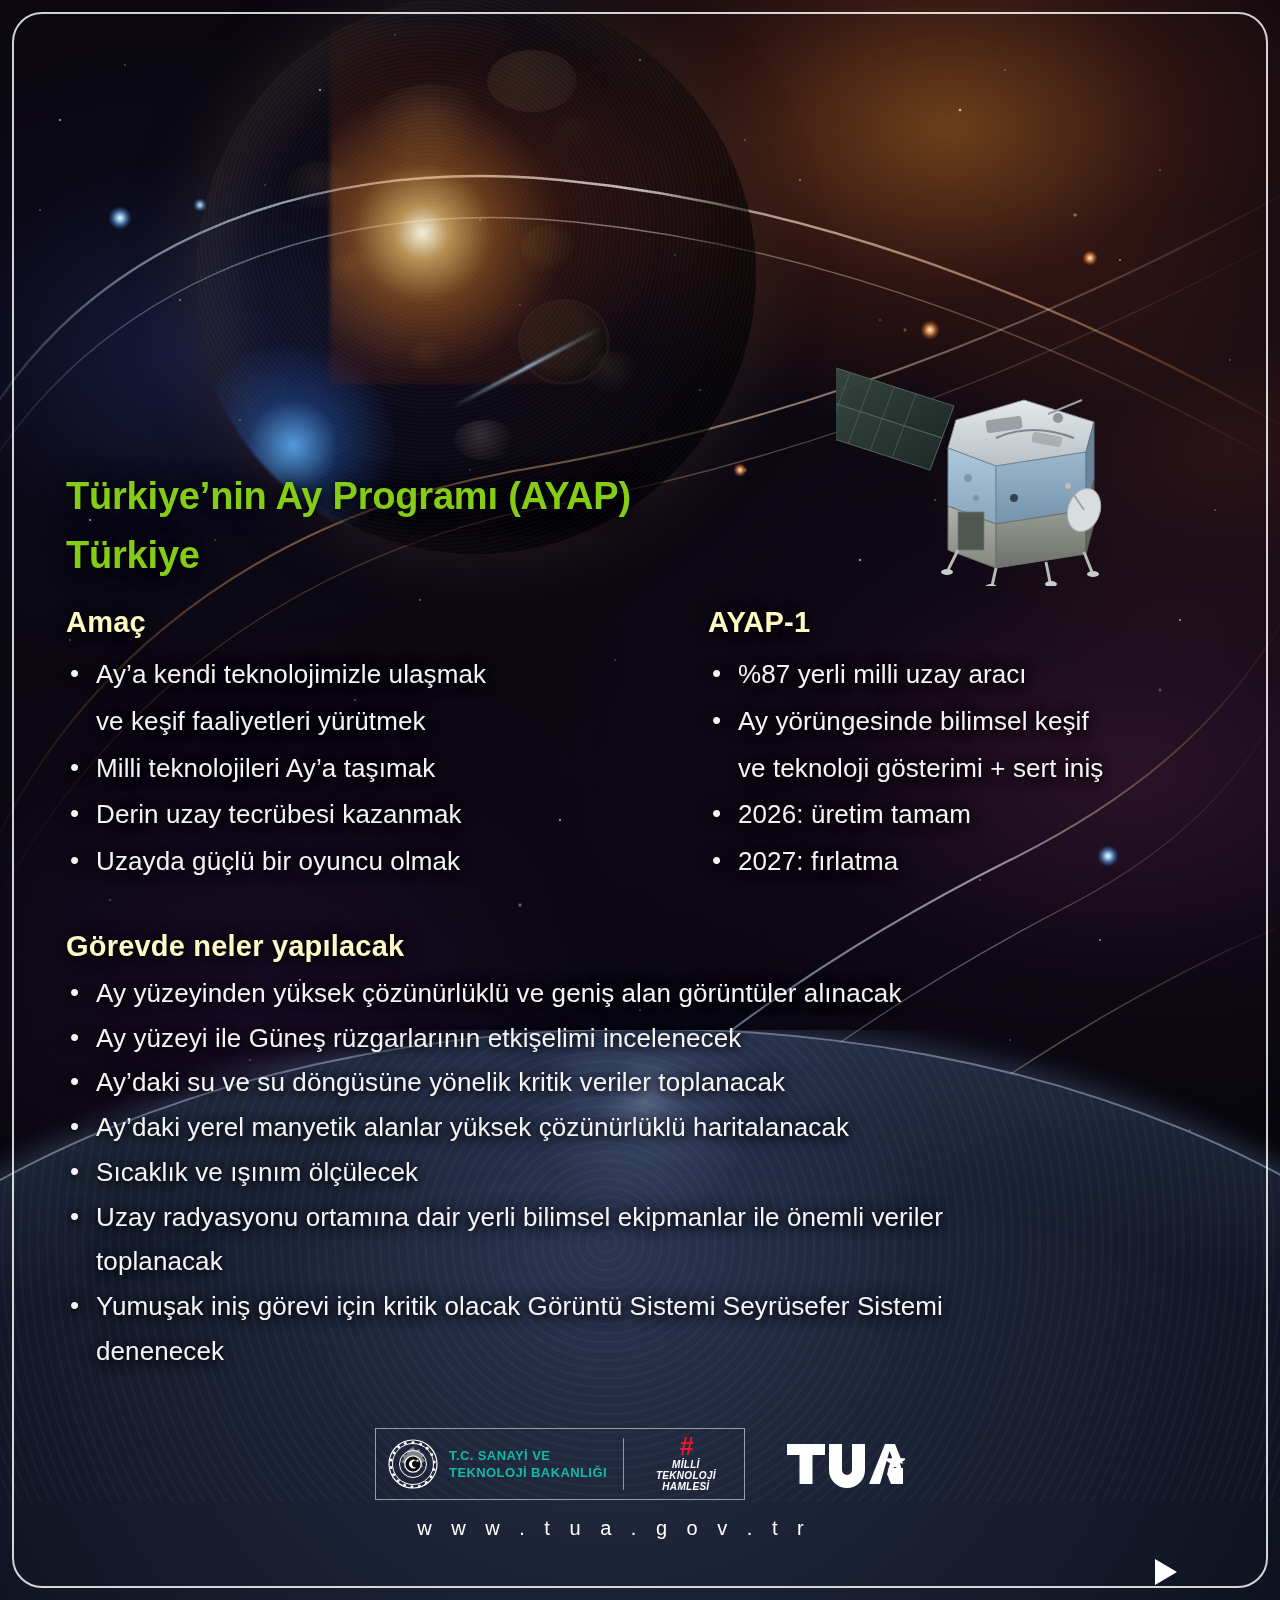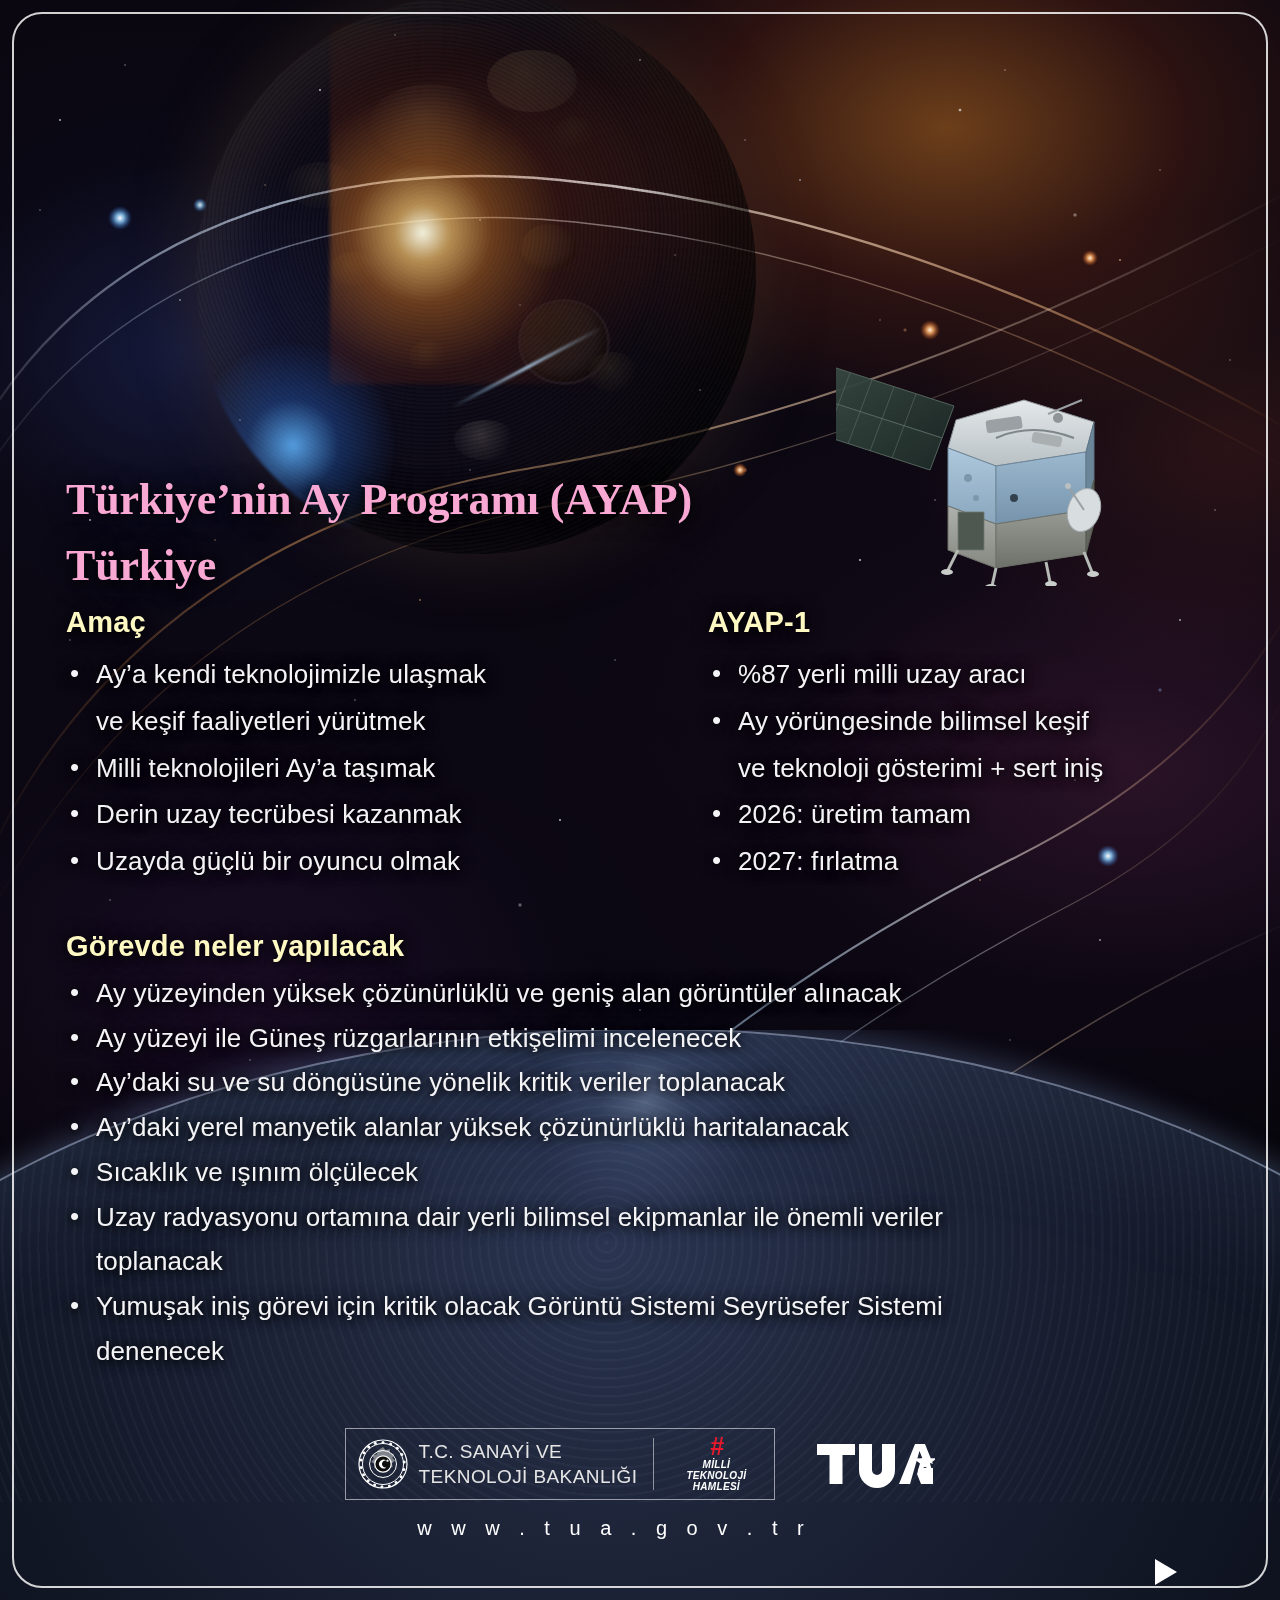--- a/index.html
+++ b/index.html
@@ -191,24 +191,23 @@
     border-left:22px solid #fff;
     border-top:13px solid transparent;
     border-bottom:13px solid transparent;
   }
 
   
   .content{ position:absolute; inset:0; }
 
   .title{
     position:absolute; left:66px; top:474px;
-    color:#f9a8d4; font-size:44px; font-weight:bold;
+    color:#84cc16; font-size:38px; font-weight:bold;
     letter-spacing:-.2px; line-height:1.18;
     text-shadow:0 2px 10px rgba(0,0,0,.85), 0 0 26px rgba(0,0,0,.6);
-    font-family:Liberation Serif, serif;
   }
   .title .l2{ display:block;margin-top:14px; }
 
   .heading{
     color:#fef9c3; font-size:29px; font-weight:bold; letter-spacing:.2px;
     text-shadow:0 2px 10px rgba(0,0,0,.9), 0 0 18px rgba(0,0,0,.6);
   }
 
   .col{ position:absolute; }
   .col-left  { left:66px;  top:606px;  width:600px; }
@@ -236,21 +235,21 @@
   .footer{ position:absolute; left:0; top:1428px; width:1280px; }
   .logo-row{ display:flex; align-items:center; justify-content:center; gap:40px; }
 
   .gov-box{
     display:flex; align-items:center;
     border:1.5px solid rgba(255,255,255,.55);
     padding:8px 12px; gap:12px; height:72px;
   }
   .gov-left{ display:flex; align-items:center; gap:11px; }
   .gov-text{
-    color:#e5e5e5; font-size:19px; font-weight:normal; line-height:1.34; letter-spacing:.4px;
+    color:#14b8a6; font-size:13px; font-weight:bold; line-height:1.34; letter-spacing:.4px;
   }
   .gov-sep{ width:1px; height:52px; background:rgba(255,255,255,.5); margin:0 4px; }
   .mth{ display:flex; flex-direction:column; align-items:center; justify-content:center; width:92px; }
   .mth-hash{ color:#e8192c; font-size:25px; font-weight:bold; font-style:italic; line-height:.9; letter-spacing:-1px;}
   .mth-txt{
     color:#fff; font-size:10px; font-weight:bold; font-style:italic;
     line-height:1.12; letter-spacing:.3px; text-align:center; margin-top:1px;
   }
 
   .tua{ display:flex; align-items:center; }

